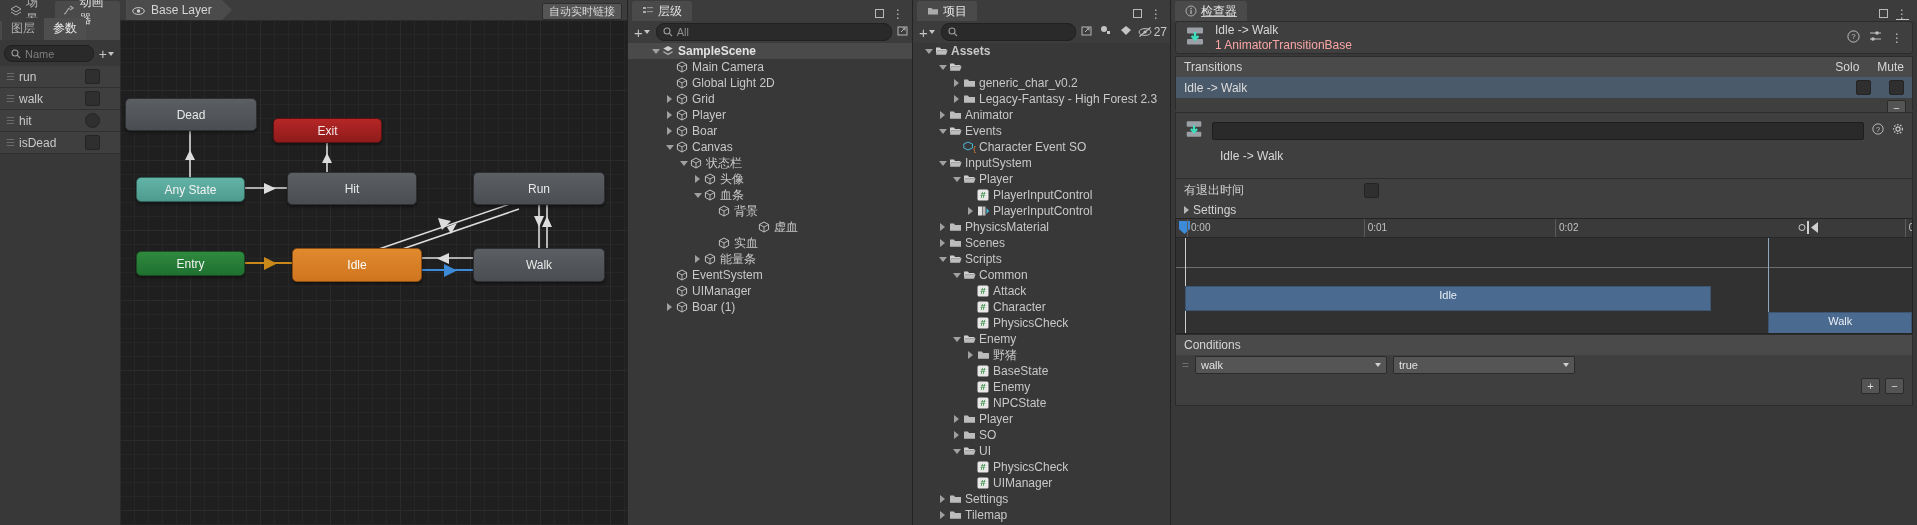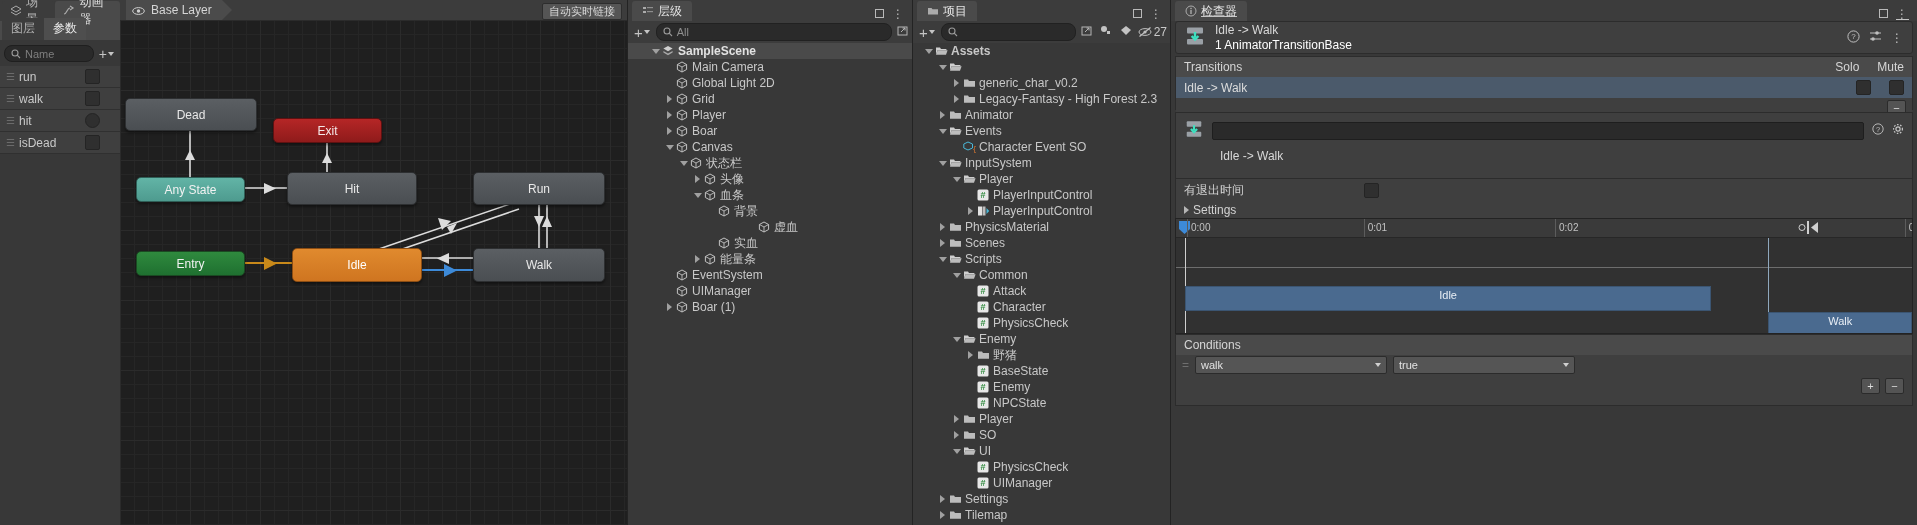--- a/index.html
+++ b/index.html
@@ -82,21 +82,21 @@
   #project{left:913px;top:0;width:258px;height:525px;background:#383838;}
   #project .tree{top:43px;}
   .p-lbl{padding-left:3px;}
 
   
   #inspector{left:1171px;top:0;width:746px;height:525px;background:#383838;}
   .insp-head{position:absolute;left:4px;right:4px;top:21px;height:31px;background:#3f3f3f;border:1px solid #2c2c2c;border-radius:3px;
      display:flex;align-items:center;padding:0 8px;gap:9px;}
   .insp-title-wrap{display:flex;flex-direction:column;justify-content:center;gap:1px;}
   .insp-t1{font-size:12px;color:#d8d8d8;}
-  .insp-t2{font-size:12px;color:#ffffff;}
+  .insp-t2{font-size:12px;color:#fca5a5;}
   .insp-head-right{margin-left:auto;display:flex;align-items:center;gap:9px;color:#c0c0c0;}
   .sect{position:absolute;left:4px;right:4px;background:#3f3f3f;border:1px solid #2c2c2c;}
   .sect-title{height:20px;background:#4a4a4a;display:flex;align-items:center;padding:0 8px;font-size:12px;color:#d6d6d6;}
   .sect-title .right{margin-left:auto;display:flex;gap:18px;}
   .tr-row{height:21px;display:flex;align-items:center;padding:0 8px;font-size:12px;color:#dcdcdc;background:#4b5a6b;}
   .tr-row .cbx{width:13px;height:13px;background:#2f2f2f;border:1px solid #242424;border-radius:2px;}
   .tr-row .boxes{margin-left:auto;display:flex;gap:18px;}
   .minusbar{height:20px;display:flex;align-items:center;justify-content:flex-end;padding-right:6px;background:#3f3f3f;}
   .sqbtn{width:17px;height:14px;background:#545454;border:1px solid #2b2b2b;border-radius:2px;color:#ddd;
     display:flex;align-items:center;justify-content:center;font-size:11px;line-height:1;}

